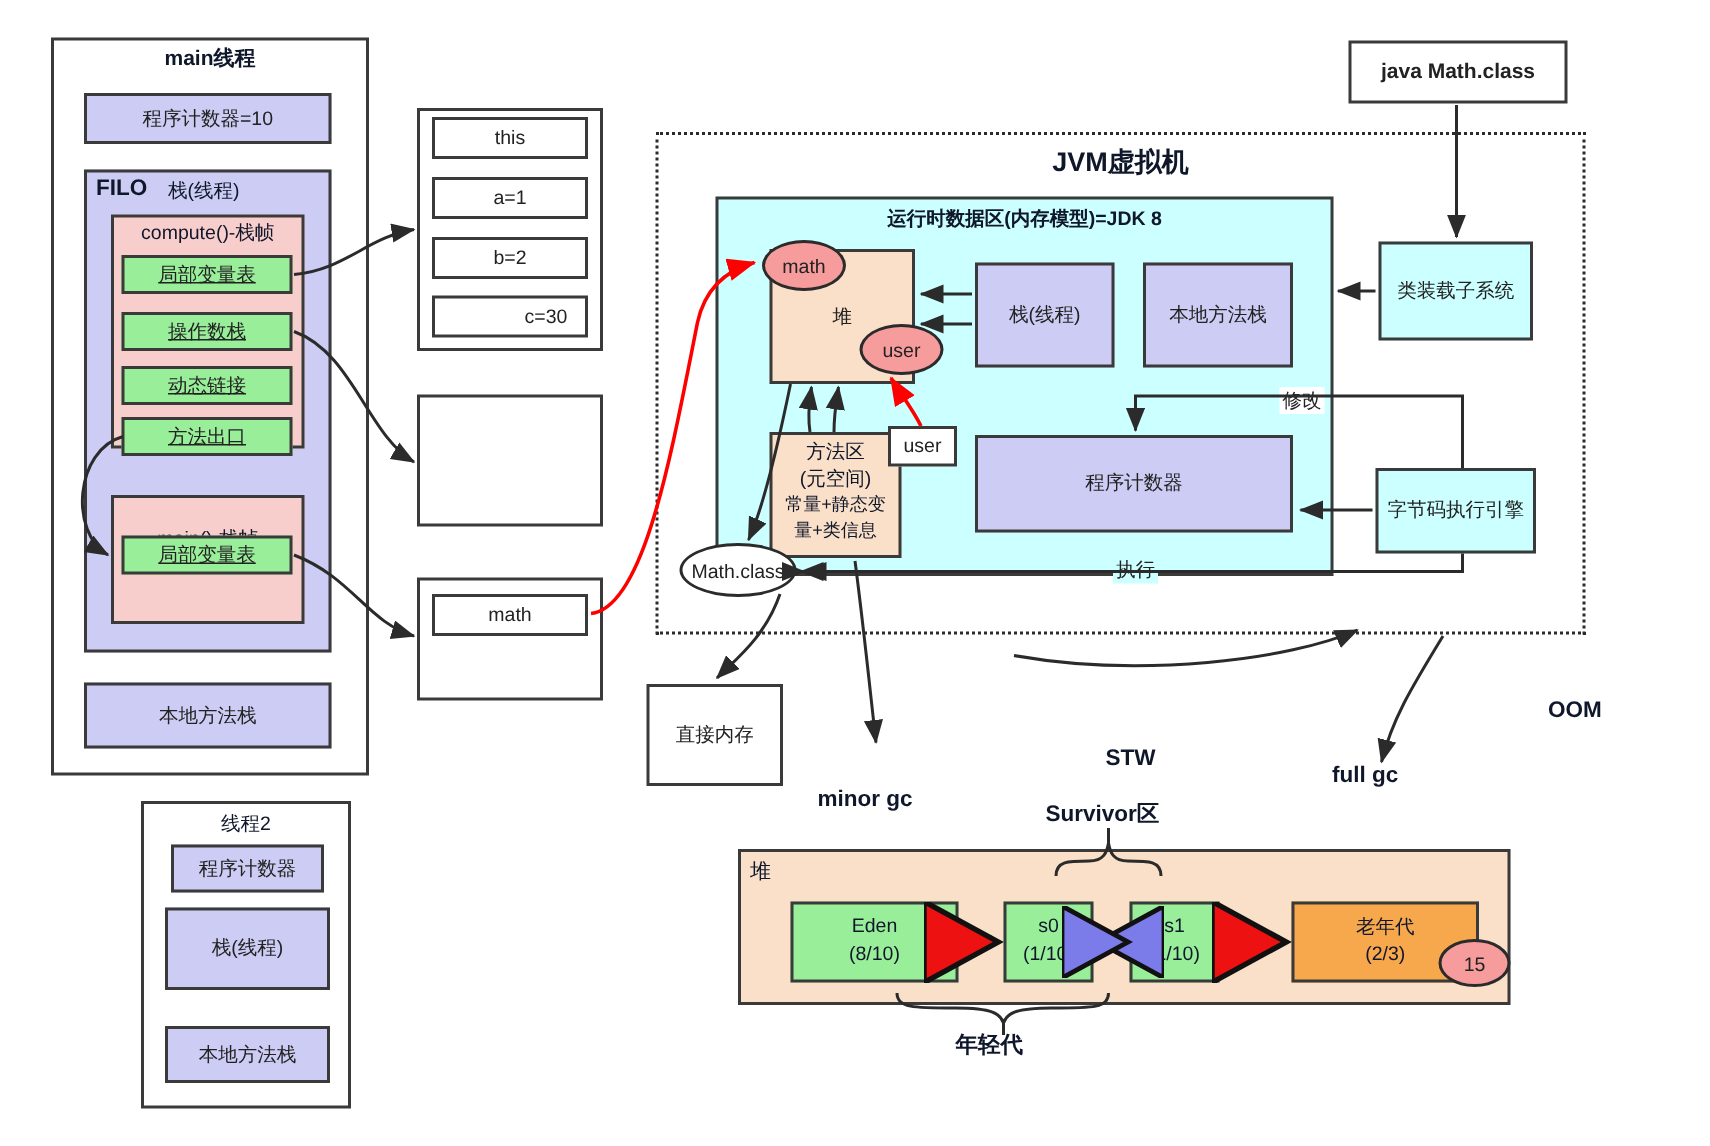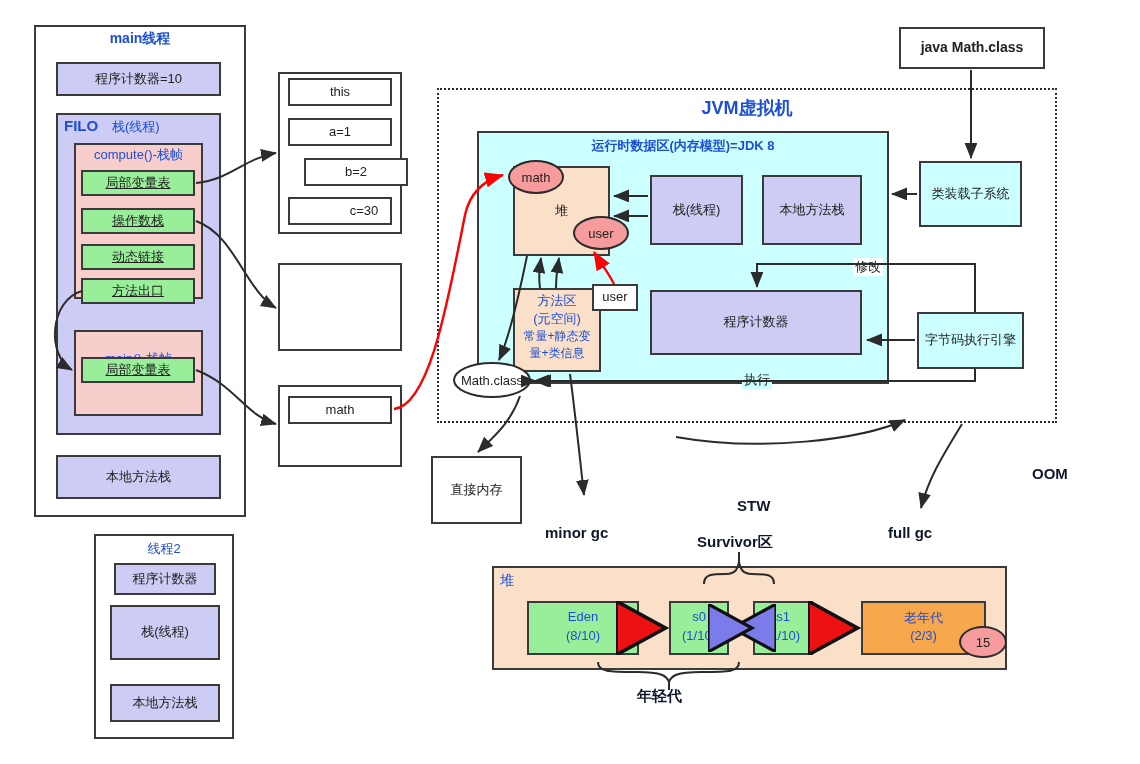--- a/index.html
+++ b/index.html
@@ -10,21 +10,21 @@
        font-size:13px;color:#222;line-height:1.25;}
   .white{background:#ffffff;}
   .purple{background:#ccccf4;}
   .pink{background:#f8cecc;}
   .green{background:#99ee99;text-decoration:underline;}
   .cyan{background:#ccffff;}
   .peach{background:#fae0c8;}
   .orange{background:#f8a84c;}
   .redoval{background:#f79c9c;}
   .bold{font-weight:bold;}
-  .ttl{position:absolute;box-sizing:border-box;text-align:center;font-size:13px;color:#1d4ed8;}
+  .ttl{position:absolute;box-sizing:border-box;text-align:center;font-size:13px;color:#0f172a;}
   .dashbox{position:absolute;box-sizing:border-box;border:2px dotted #2b2b2b;background:transparent;}
   .oval{position:absolute;box-sizing:border-box;border:2px solid #2b2b2b;border-radius:50%;
         display:flex;align-items:center;justify-content:center;font-size:13px;color:#222;}
   svg.ov{position:absolute;left:0;top:0;width:1140px;height:764px;pointer-events:none;}
   .free{position:absolute;font-size:13px;color:#222;white-space:nowrap;}
   .freeb{position:absolute;font-size:15px;color:#0f172a;white-space:nowrap;font-weight:bold;}
 </style>
 </head>
 <body>
 
@@ -54,21 +54,21 @@
 
   <div class="box white" style="left:94px;top:534px;width:140px;height:205px;display:block;"></div>
   <div class="ttl" style="left:94px;top:540px;width:140px;">线程2</div>
   <div class="box purple" style="left:114px;top:563px;width:102px;height:32px;">程序计数器</div>
   <div class="box purple" style="left:110px;top:605px;width:110px;height:55px;">栈(线程)</div>
   <div class="box purple" style="left:110px;top:684px;width:110px;height:38px;">本地方法栈</div>
 
   <div class="box white" style="left:278px;top:72px;width:124px;height:162px;display:block;"></div>
   <div class="box white" style="left:288px;top:78px;width:104px;height:28px;">this</div>
   <div class="box white" style="left:288px;top:118px;width:104px;height:28px;">a=1</div>
-  <div class="box white" style="left:304px;top:158px;width:104px;height:28px;">b=2</div>
+  <div class="box white" style="left:288px;top:158px;width:104px;height:28px;">b=2</div>
   <div class="box white" style="left:288px;top:197px;width:104px;height:28px;padding-left:48px;">c=30</div>
 
   <div class="box white" style="left:278px;top:263px;width:124px;height:88px;display:block;"></div>
 
   <div class="box white" style="left:278px;top:385px;width:124px;height:82px;display:block;"></div>
   <div class="box white" style="left:288px;top:396px;width:104px;height:28px;">math</div>
 
   <div class="dashbox" style="left:437px;top:88px;width:620px;height:335px;"></div>
   <div class="ttl bold" style="left:437px;top:96px;width:620px;font-size:18px;">JVM虚拟机</div>
 
@@ -97,21 +97,21 @@
   <div class="free" style="left:853px;top:258px;background:#fff;padding:0 2px;">修改</div>
   <div class="free" style="left:742px;top:371px;background:#ccffff;padding:0 2px;">执行</div>
 
   <div class="box white bold" style="left:899px;top:27px;width:146px;height:42px;font-size:14px;">java Math.class</div>
   <div class="box cyan" style="left:919px;top:161px;width:103px;height:66px;">类装载子系统</div>
   <div class="box cyan" style="left:917px;top:312px;width:107px;height:57px;">字节码执行引擎</div>
 
   <div class="box white" style="left:431px;top:456px;width:91px;height:68px;">直接内存</div>
 
   <div class="freeb" style="left:545px;top:524px;">minor gc</div>
-  <div class="freeb" style="left:888px;top:524px;">full gc</div>
+  <div class="freeb" style="left:888px;top:508px;">full gc</div>
   <div class="freeb" style="left:737px;top:497px;">STW</div>
   <div class="freeb" style="left:1032px;top:465px;">OOM</div>
   <div class="freeb" style="left:697px;top:533px;">Survivor区</div>
   <div class="freeb" style="left:637px;top:687px;">年轻代</div>
 
   <div class="box peach" style="left:492px;top:566px;width:515px;height:104px;display:block;"></div>
   <div class="ttl" style="left:500px;top:572px;width:30px;text-align:left;font-size:14px;">堆</div>
 
   <div class="box green" style="left:527px;top:601px;width:112px;height:54px;flex-direction:column;"></div>
   <div class="ttl" style="left:527px;top:609px;width:112px;">Eden</div>

